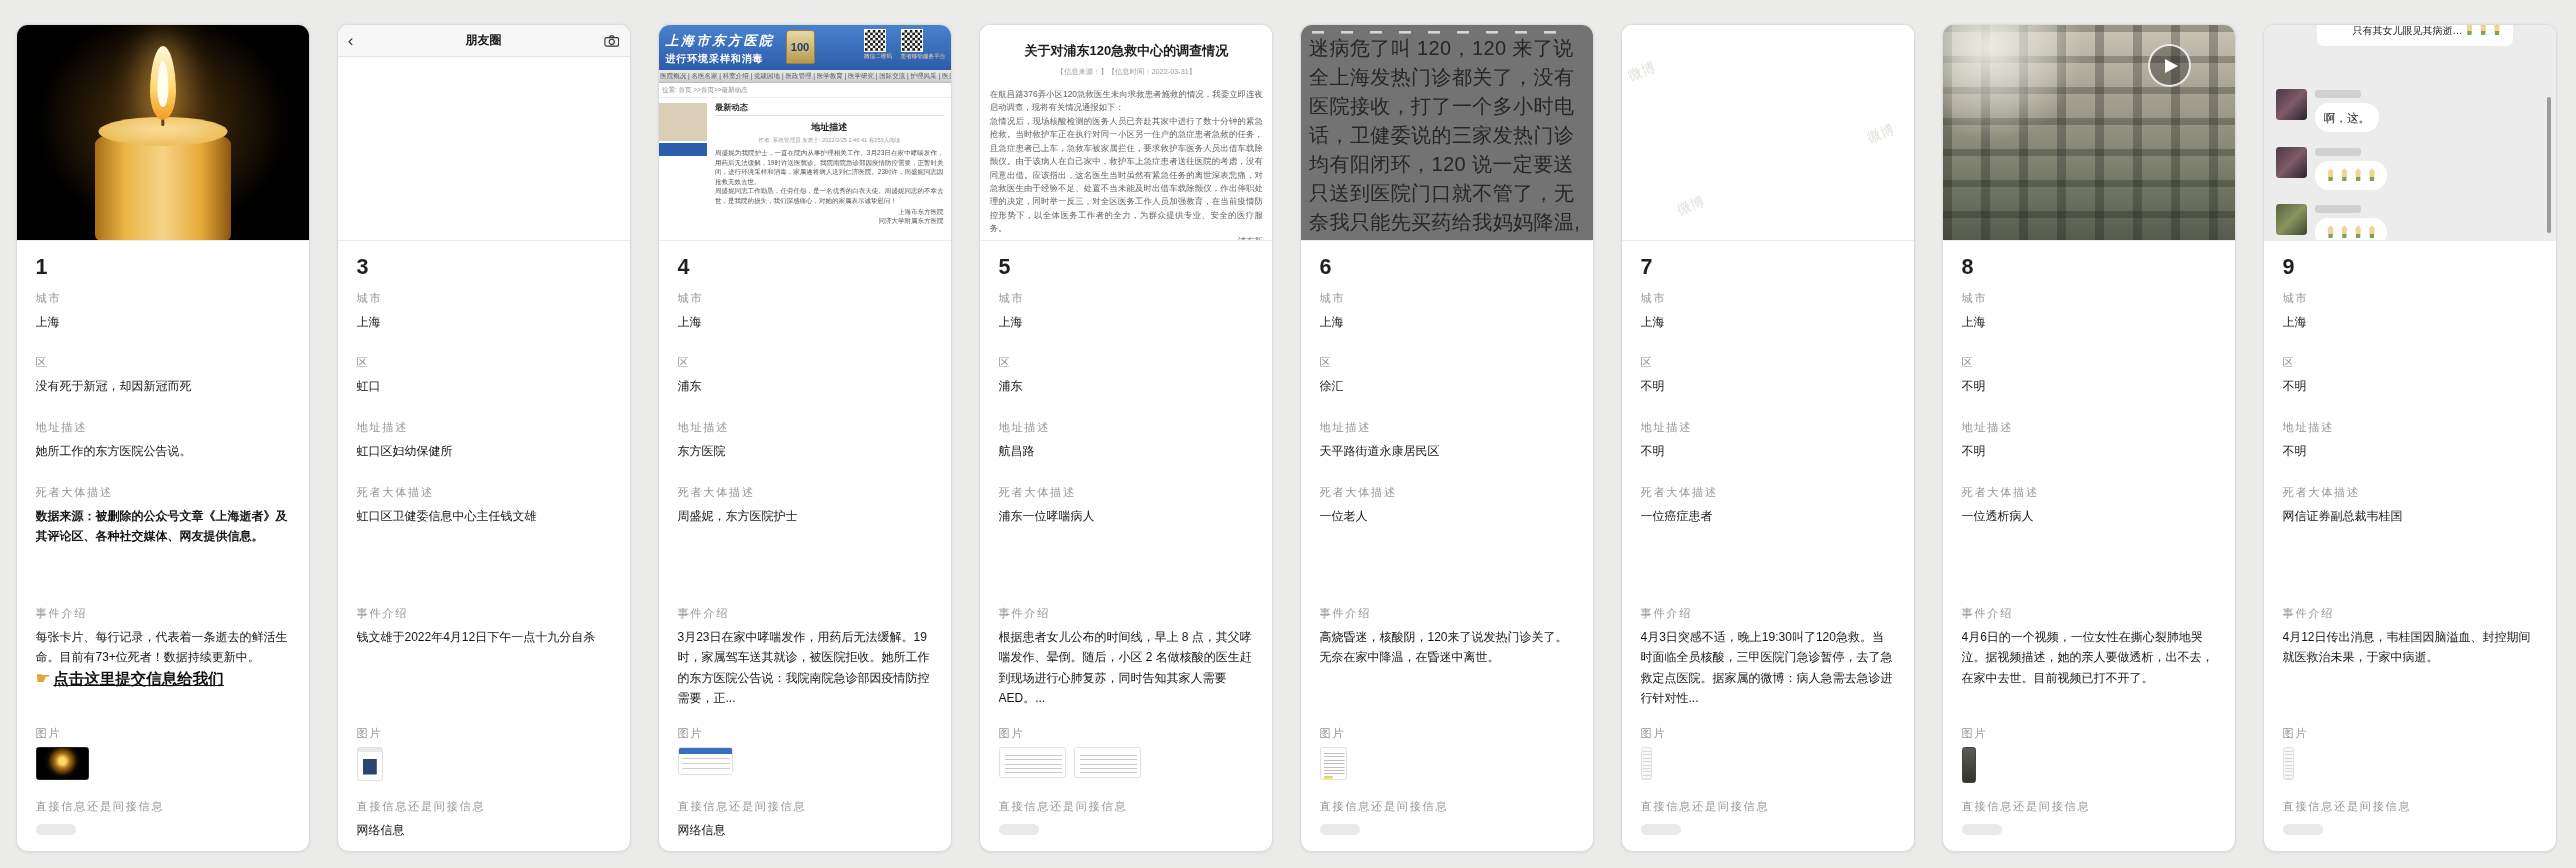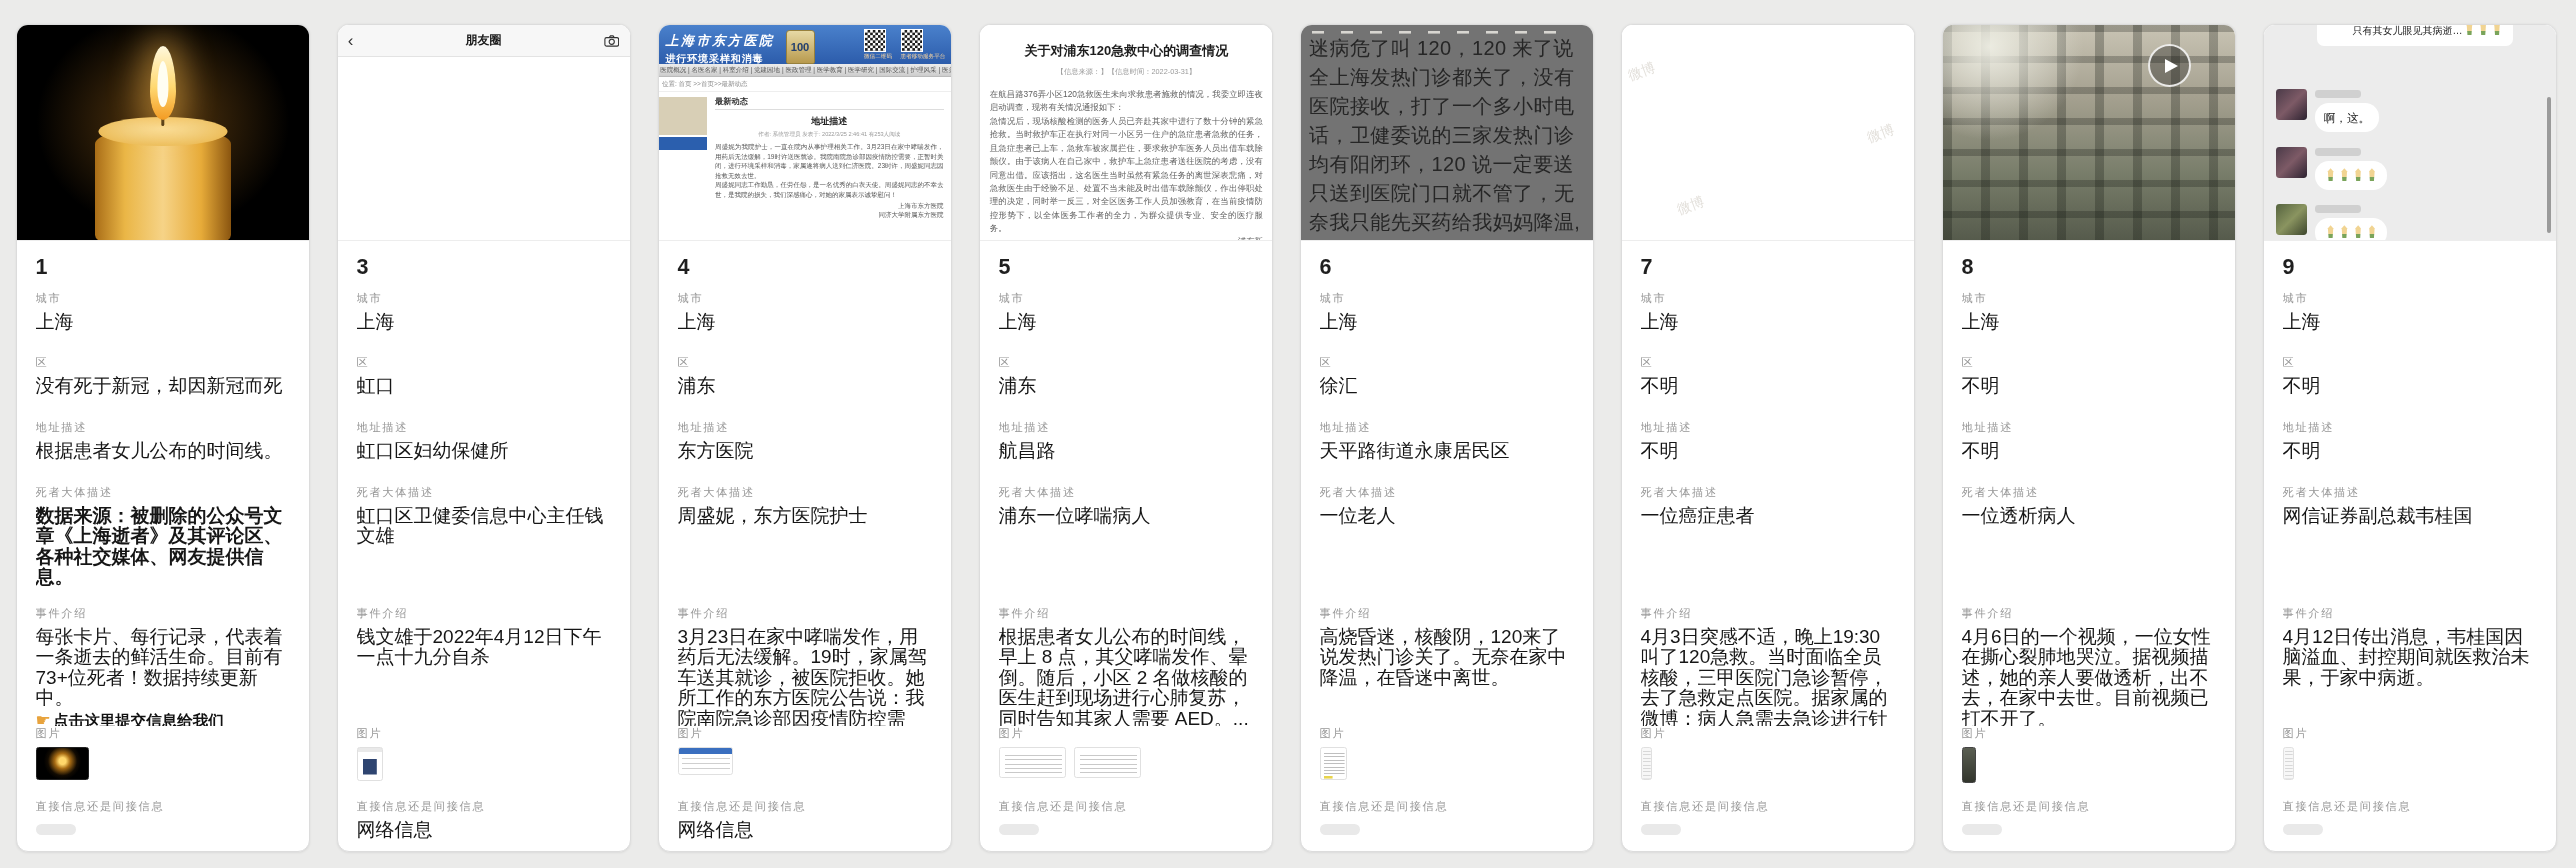--- a/index.html
+++ b/index.html
@@ -6,21 +6,21 @@
     font-family:"Liberation Sans","DejaVu Sans",sans-serif;}
   .board{display:flex;gap:27px;padding:24px 0 0 15.5px;align-items:flex-start;}
   .card{flex:0 0 auto;width:294px;height:828px;background:#fff;border:0.9px solid #dcdcdc;
     border-radius:12px;box-shadow:0 0.9px 2.6px rgba(0,0,0,.07);overflow:hidden;box-sizing:border-box;}
   .cover{height:215px;position:relative;overflow:hidden;border-bottom:0.9px solid #ededed;background:#fff;}
   .cv{position:absolute;inset:0;}
   .body{padding:0 19px;}
   .num{padding-top:13.8px;height:50px;box-sizing:border-box;font-size:21.5px;font-weight:600;color:#1f1f1f;}
   .field{box-sizing:border-box;overflow:hidden;}
   .flabel{font-size:11.2px;color:#979797;letter-spacing:1.7px;line-height:14.6px;}
-  .fvalue{font-size:19px;color:#161616;line-height:20.6px;margin-top:6px;}
+  .fvalue{font-size:12px;color:#161616;line-height:20.6px;margin-top:6px;}
   .fvalue.bold{font-weight:700;}
   .f-city{height:64px}.f-district{height:65px}.f-address{height:65px}
   .f-deceased{height:121px}.f-event{height:120px}.f-image{height:73px}.f-direct{height:52px}
   .event-link{margin-top:1.7px;font-size:15.5px;font-weight:700;line-height:20.6px;}
   .event-link .hand{color:#e8a33d;font-size:17px;margin-right:2.6px;}
   .event-link .ltext{text-decoration:underline;color:#111;cursor:pointer;}
   .thumbs{display:flex;gap:8.6px;margin-top:6.9px;align-items:flex-start;}
   .thumb{border:0.9px solid #e0e0e0;border-radius:2.6px;background:#fff;box-sizing:border-box;}
   .t-candle{width:53px;height:33px;border-color:#222;
     background:radial-gradient(circle at 50% 42%,#ffd76b 0 3.4px,#a86c14 7.7px,#120b02 14.6px,#000 60%);}
@@ -70,21 +70,21 @@
   .m-text{font-size:11.6px;color:#121212;line-height:16.3px;margin-top:2.6px;}
   .m-photo{width:89px;height:102px;margin-top:6.9px;position:relative;overflow:hidden;
     background:linear-gradient(180deg,#35507e 0 30%,#22345c 55%,#1a2747);}
   .m-photo::before{content:"";position:absolute;inset:0 0 62% 0;
     background:linear-gradient(90deg,rgba(120,160,220,.55),rgba(70,110,190,.25) 60%,rgba(120,160,220,.4));}
   .m-beanie{position:absolute;left:24px;top:17px;width:40px;height:27.5px;border-radius:50% 50% 42% 42%;background:#131b30;}
   .m-face{position:absolute;left:29px;top:36px;width:29px;height:36px;border-radius:50%;background:#c79a78;}
   .m-scarf{position:absolute;left:12px;top:69px;width:64px;height:36px;border-radius:10.3px;background:#1b2236;}
 
   
-  .h-top{height:39px;background:linear-gradient(180deg,#4a81cc,#2c5cab);position:relative;color:#fff;}
+  .h-top{height:45px;background:linear-gradient(180deg,#4a81cc,#2c5cab);position:relative;color:#fff;}
   .h-n1{font-family:"Liberation Serif","DejaVu Serif",serif;font-style:italic;font-weight:700;
     font-size:13px;letter-spacing:2.6px;padding:6.9px 0 0 6.9px;}
   .h-n2{font-size:10px;font-weight:700;letter-spacing:0.9px;padding:1.7px 0 0 6.9px;}
   .h-emblem{position:absolute;left:127px;top:5.2px;width:29px;height:34px;border:0.9px solid #97803c;
     background:linear-gradient(180deg,#e7d9a5,#b89a4e);border-radius:3.4px 3.4px 1.7px 1.7px;color:#24406e;
     font-weight:700;font-size:11.2px;display:flex;align-items:center;justify-content:center;box-sizing:border-box;}
   .h-qrs{position:absolute;right:5.2px;top:4.3px;display:flex;gap:8.6px;}
   .h-qr{text-align:center;}
   .qr{width:22.4px;height:22.4px;border:1.7px solid #fff;box-sizing:border-box;
     background:repeating-conic-gradient(#1c1c1c 0 25%,#fff 0 50%) 0 0/5.2px 5.2px;}
@@ -177,21 +177,21 @@
         <div class="fvalue">上海</div>
       </div>
 
       <div class="field f-district">
         <div class="flabel">区</div>
         <div class="fvalue">没有死于新冠，却因新冠而死</div>
       </div>
 
       <div class="field f-address">
         <div class="flabel">地址描述</div>
-        <div class="fvalue">根据患者女儿公布的时间线。</div>
+        <div class="fvalue">她所工作的东方医院公告说。</div>
       </div>
 
       <div class="field f-deceased">
         <div class="flabel">死者大体描述</div>
         <div class="fvalue bold">数据来源：被删除的公众号文章《上海逝者》及其评论区、各种社交媒体、网友提供信息。</div>
       </div>
 
       <div class="field f-event">
         <div class="flabel">事件介绍</div>
         <div class="fvalue">每张卡片、每行记录，代表着一条逝去的鲜活生命。目前有73+位死者！数据持续更新中。</div>

